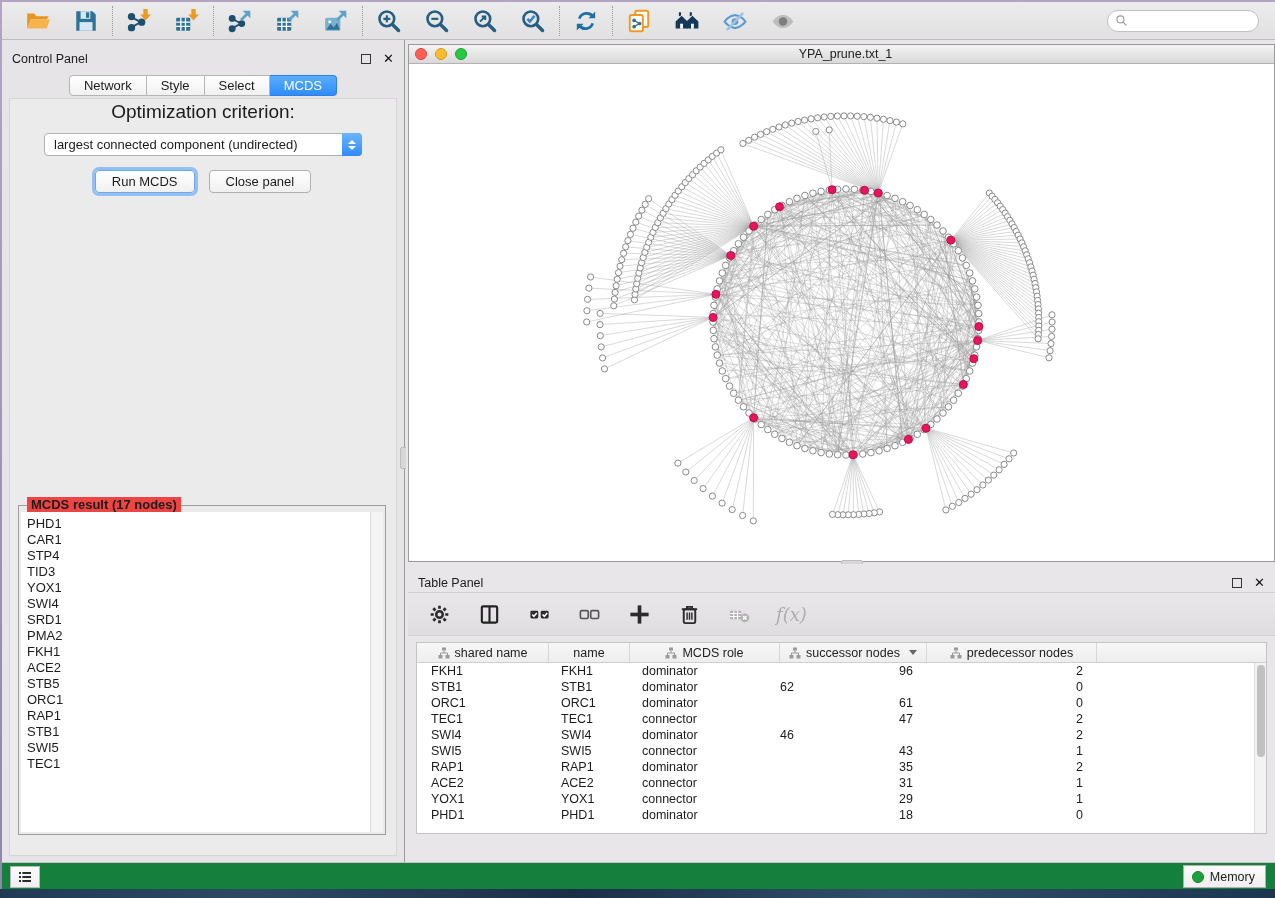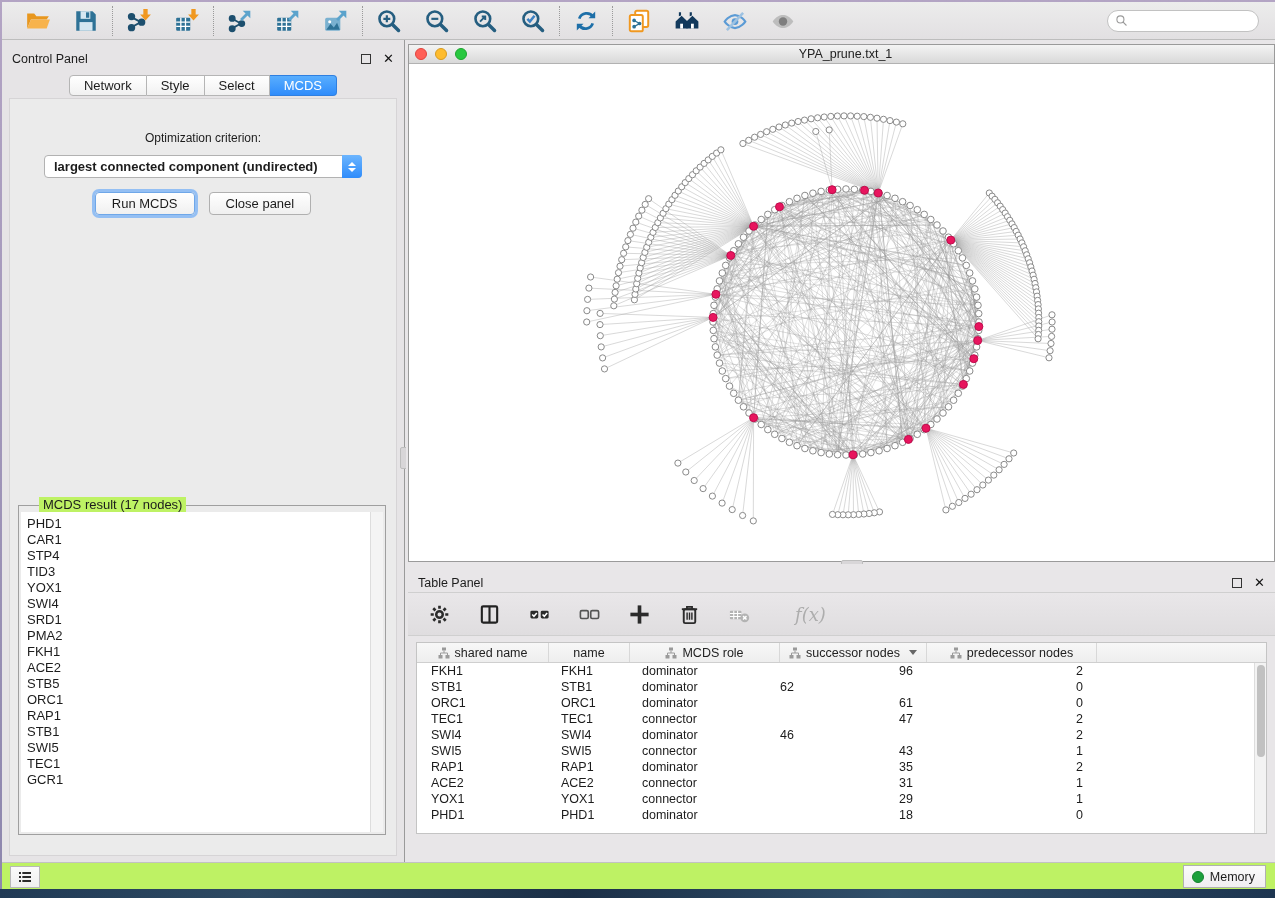--- a/index.html
+++ b/index.html
@@ -28,35 +28,35 @@
   .panel-title-row .sp { flex:1; }
   .win-float { width:10px; height:10px; border:1.5px solid #333; margin-right:12px; cursor:pointer; }
   .win-close { font-weight:bold; font-size:13px; color:#111; cursor:pointer; line-height:10px; }
   .tab-row { height:26px; display:flex; justify-content:center; align-items:center; margin-top:4px; }
   .seg { height:21px; padding:0 14px; background:linear-gradient(#ffffff,#f1f1f1); border:1px solid #b5b5b5; border-left:none;
     display:flex; align-items:center; font-size:13px; cursor:pointer;text-align:right; }
   .seg:first-child { border-left:1px solid #b5b5b5; border-radius:4px 0 0 4px; }
   .seg:last-child { border-radius:0 4px 4px 0; }
   .seg.active { background:linear-gradient(#59aefe,#2f8cfb); border-color:#2f7fe0; color:#fff; }
   .cp-inner { position:absolute; left:7px; right:7px; top:58px; bottom:6px; background:#ebebeb; border:1px solid #d6d4d6; }
-  .opt-label { text-align:center; margin-top:32px; font-size:12px; }
+  .opt-label { text-align:center; margin-top:2px; font-size:19px; }
   .select-wrap { margin:10px auto 0 auto; width:318px; height:23px; background:#fff; border:1px solid #b2b2b2; border-radius:4px;
     display:flex; align-items:center; cursor:pointer; }
-  .select-wrap .val { flex:1; padding-left:9px; font-size:13px; white-space:nowrap;font-weight:bold; }
+  .select-wrap .val { flex:1; padding-left:9px; font-size:13px; white-space:nowrap; }
   .stepper { width:20px; height:23px; margin:-1px -1px -1px 0; border-radius:0 4px 4px 0; background:linear-gradient(#6cb5fe,#2f8cfb);
     display:flex; flex-direction:column; align-items:center; justify-content:center; gap:2px; }
   .stepper i { width:0; height:0; border-left:4px solid transparent; border-right:4px solid transparent; }
   .stepper .up { border-bottom:4.5px solid #fff; }
   .stepper .dn { border-top:4.5px solid #fff; }
   .btn-row { display:flex; justify-content:center; gap:14px; margin-top:14px; }
   .push-btn { height:23px; padding:0 16px; background:linear-gradient(#ffffff,#f0f0f0); border:1px solid #b0b0b0; border-radius:4px;
     font-size:13px; cursor:pointer; display:flex; align-items:center; }
   .push-btn.focused { box-shadow:0 0 0 3px rgba(77,155,250,.55); border-color:#6fa7e8; }
   .result-group { position:absolute; left:8px; right:10px; top:406px; bottom:20px; border:1px solid #9f9f9f; }
-  .result-legend { position:absolute; top:-9px; left:20px; background:#bef264; padding:0 4px; font-size:13px; }
+  .result-legend { position:absolute; top:-9px; left:8px; background:#ef4444; padding:0 4px; font-size:13px;font-weight:bold; }
   .result-list { position:absolute; inset:6px 2px 2px 2px; background:#fff; overflow:hidden; padding:4px 0 0 6px; }
   .result-scroll { position:absolute; top:6px; bottom:2px; right:2px; width:13px; background:#f4f4f4; border-left:1px solid #ddd; }
   .result-item { font-size:13px; line-height:16px; cursor:default; }
   .splitter-knob-v { position:absolute; left:398px; top:407px; width:9px; height:22px; background:#d8d6d8; border:1px solid #bdbdbd; border-radius:2px; cursor:pointer; }
 
   
   .right-side { position:absolute; left:404px; top:38px; right:0; bottom:28px; background:#e8e6e8; }
   .network-window { position:absolute; left:2px; top:4px; right:0; height:518px; border:1px solid #9a9a9a; background:#fff; }
   .nw-titlebar { height:19px; background:linear-gradient(#f4f4f4,#d9d9d9); border-bottom:1px solid #b2b2b2;
     display:flex; align-items:center; padding:0 6px; position:relative; }
@@ -69,37 +69,37 @@
   .net-canvas { position:absolute; left:0; right:0; top:19px; bottom:0; background:#fff; }
   .net-canvas svg { position:absolute; left:0; top:0; }
   .splitter-knob-h { position:absolute; left:50%; top:520px; width:22px; height:8px; background:#d8d6d8; border:1px solid #bdbdbd; border-radius:2px; cursor:pointer; }
 
   
   .table-panel { position:absolute; left:2px; right:0; top:524px; bottom:0; background:#e8e6e8; }
   .tp-toolbar { position:absolute; left:0; right:0; top:28px; height:44px; background:linear-gradient(#e9e7e9,#dfdddf);
     border-top:1px solid #cfcfcf; border-bottom:1px solid #cfcfcf; display:flex; align-items:center; gap:24px; padding:0 18px; }
   .tp-btn { width:26px; height:26px; display:flex; align-items:center; justify-content:center; cursor:pointer; }
   .tp-btn svg { width:23px; height:23px; }
-  .fx-label { font-family:"DejaVu Serif","Liberation Serif",serif; font-style:italic; font-size:18px; color:#adadad;margin-left:19px; }
+  .fx-label { font-family:"DejaVu Serif","Liberation Serif",serif; font-style:italic; font-size:18px; color:#adadad; }
   .tbl-wrap { position:absolute; left:8px; right:8px; top:78px; height:192px; background:#fff; border:1px solid #c4c4c4; overflow:hidden; }
   .tbl-head { display:flex; height:20px; background:linear-gradient(#f7f7f7,#eeeeee); border-bottom:1px solid #cfcfcf; }
   .th { display:flex; align-items:center; justify-content:center; gap:5px; font-size:12.5px; color:#222;
     border-right:1px solid #d8d8d8; cursor:pointer; position:relative; }
   .th svg.colicon { width:12px; height:12px; }
   .tbl-body { position:absolute; top:20px; left:0; right:12px; bottom:0; }
   .tr { display:flex; height:16px; align-items:center; cursor:default; }
   .td { font-size:12.5px; white-space:nowrap; overflow:hidden; }
   .tbl-vscroll { position:absolute; top:20px; right:0; bottom:0; width:12px; background:#f3f3f3; border-left:1px solid #ddd; }
   .tbl-vscroll .thumb { position:absolute; top:2px; left:1.5px; width:8px; height:92px; background:#c1c1c1; border-radius:4px; }
   .tbl-tabs { position:absolute; left:0; right:0; top:302px; display:flex; justify-content:center; }
   .tbl-tabs .seg { font-size:13px; }
   .sort-arrow { width:0; height:0; border-left:4px solid transparent; border-right:4px solid transparent; border-top:5px solid #666; margin-left:4px; }
 
   
-  .status-bar { position:absolute; left:0; right:0; bottom:0; height:28px; background:#bef264; border-top:1px solid #c2c2c2; }
+  .status-bar { position:absolute; left:0; right:0; bottom:0; height:28px; background:#15803d; border-top:1px solid #c2c2c2; }
   .list-btn { position:absolute; left:8px; top:3px; width:30px; height:22px; background:linear-gradient(#fbfbfb,#efefef);
     border:1px solid #b8b8b8; display:flex; align-items:center; justify-content:center; cursor:pointer; }
   .list-btn svg { width:16px; height:16px; }
   .memory-btn { position:absolute; right:9px; top:2px; height:23px; padding:0 10px 0 8px; background:linear-gradient(#fbfbfb,#f0eef0);
     border:1px solid #b0b0b0; display:flex; align-items:center; gap:6px; font-size:12.5px; cursor:pointer; }
   .memory-dot { width:12px; height:12px; border-radius:50%; background:#1ca03c; border:1px solid #158330; }
 </style>
 </head>
 <body>
 
@@ -317,21 +317,20 @@
               <div class="result-item">SRD1</div>
               <div class="result-item">PMA2</div>
               <div class="result-item">FKH1</div>
               <div class="result-item">ACE2</div>
               <div class="result-item">STB5</div>
               <div class="result-item">ORC1</div>
               <div class="result-item">RAP1</div>
               <div class="result-item">STB1</div>
               <div class="result-item">SWI5</div>
               <div class="result-item">TEC1</div>
-              <div class="result-item">GCR1</div>
             </div>
           <div class="result-scroll"></div>
         </div>
       </div>
       <div class="splitter-knob-v"></div>
     </div>
 
     <div class="right-side">
       <div class="network-window">
         <div class="nw-titlebar">

